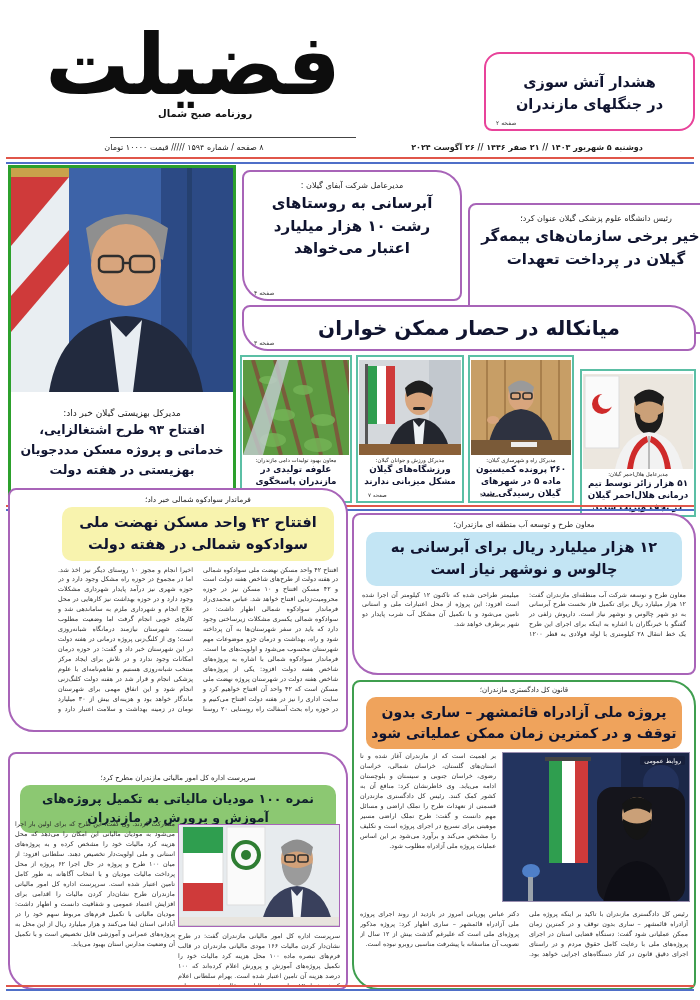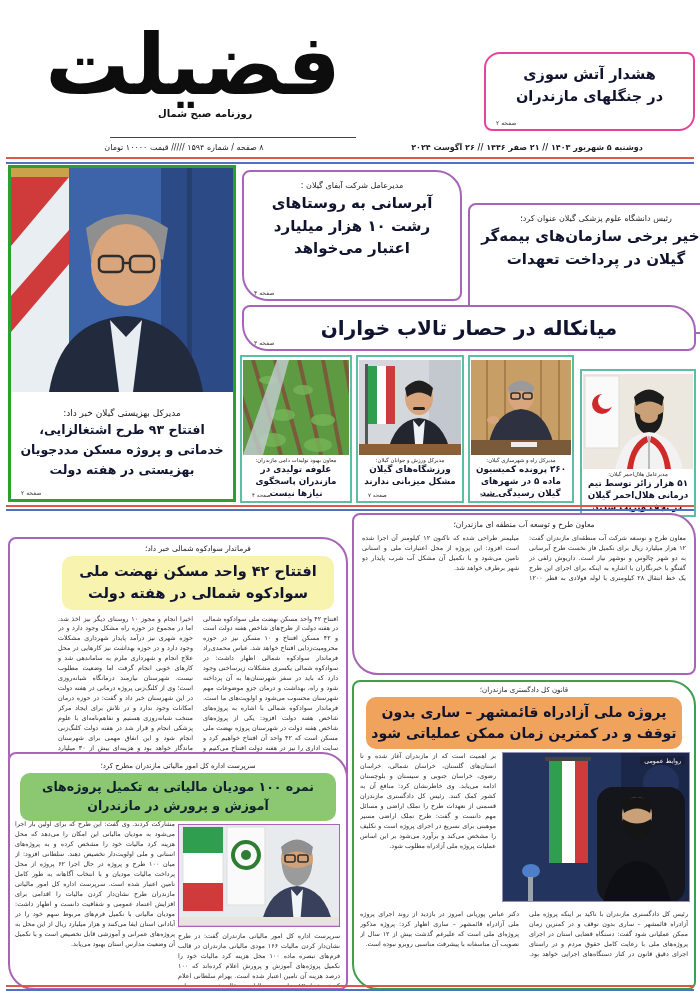--- a/index.html
+++ b/index.html
@@ -9,21 +9,21 @@
   
   .logo{left:30px;top:6px;width:326px;height:118px;display:flex;align-items:center;justify-content:center;
         font-weight:bold;font-size:84px;color:#0d0d0d;letter-spacing:-4px;}
   .tagline{left:158px;top:108px;width:130px;text-align:left;font-size:10px;font-weight:bold;color:#111;}
   .logo-rule{left:110px;top:137px;width:246px;height:1px;background:#444;}
   .issue-line{left:14px;top:143px;width:340px;text-align:center;font-size:8px;color:#222;}
   .date-line{right:8px;top:143px;width:330px;text-align:center;font-size:8px;color:#222;font-weight:bold;}
   .rule{left:6px;right:6px;height:2px;}
   .alert-box{left:484px;top:52px;width:211px;height:79px;background:#fff;border:2.5px solid #e8439a;
              border-radius:16px 8px 16px 8px;}
-  .alert-title{padding-top:9px;font-size:14.5px;font-weight:bold;text-align:center;color:#10142f;
+  .alert-title{padding-top:17px;font-size:14.5px;font-weight:bold;text-align:center;color:#10142f;
                line-height:1.55;white-space:pre-line;}
   .pagetag{position:absolute;right:auto;left:10px;bottom:3px;font-size:6px;color:#333;}
   
   .rbox{background:#fff;border:2px solid #a864b8;border-radius:8px 26px 8px 26px;}
   .kicker{text-align:center;color:#1b1b1b;}
   .headline{text-align:center;font-weight:bold;color:#10142f;}
   
   .photo-main-box{left:8px;top:165px;width:228px;height:337px;border:3px solid #2ca02c;background:#fff;}
   .photo-main-box svg{display:block;}
   
@@ -90,21 +90,21 @@
     <span class="pagetag">صفحه ۴</span>
   </div>
 
   <div class="abs rbox" style="left:468px;top:170px;width:256px;height:131px;margin-top:33px;">
     <div class="kicker" style="font-size:8px;margin-top:9px;">رئیس دانشگاه علوم پزشکی گیلان عنوان کرد؛</div>
     <div class="headline" style="font-size:15px;line-height:1.5;padding:2px 8px;">تاخیر برخی سازمان‌های بیمه‌گر گیلان در پرداخت تعهدات</div>
     <span class="pagetag">صفحه ۷</span>
   </div>
 
   <div class="abs rbox" style="left:242px;top:305px;width:454px;height:46px;">
-    <div class="headline" style="font-size:20px;line-height:42px;">میانکاله در حصار تالاب خواران</div>
+    <div class="headline" style="font-size:20px;line-height:42px;">میانکاله در حصار ممکن خواران</div>
     <span class="pagetag">صفحه ۳</span>
   </div>
 
   <div class="abs card" style="left:356px;top:355px;width:108px;height:148px;">
     <svg width="102" height="95" viewBox="0 0 102 95">
       <rect width="102" height="95" fill="#d4d8dc"></rect>
       <rect x="70" width="32" height="95" fill="#c2c8ce"></rect>
       <rect x="6" y="4" width="3" height="82" fill="#555"></rect>
       <rect x="9" y="6" width="9" height="58" fill="#2f9e4f"></rect>
       <rect x="18" y="6" width="9" height="58" fill="#ffffff"></rect>
@@ -188,30 +188,33 @@
       <line x1="66" y1="62" x2="66" y2="95" stroke="#bbb" stroke-width="2"></line>
     </svg>
     <div class="kicker">مدیرعامل هلال‌احمر گیلان:</div>
     <div class="headline">۵۱ هزار زائر توسط تیم درمانی هلال‌احمر گیلان در نجف ویزیت شدند</div>
     <span class="pagetag" style="font-size:5.5px;">صفحه ۸</span>
   </div>
 
   <div class="abs rule" style="top:505px;background:#e0564a;"></div>
   <div class="abs rule" style="top:509px;background:#4f6fc8;"></div>
 
-  <div class="abs rbox" style="left:8px;top:537px;width:340px;height:244px;padding-left:40px;">
+  <div class="abs rbox" style="left:8px;top:488px;width:340px;height:244px;padding-left:40px;">
     <div class="kicker" style="font-size:7.5px;margin-top:5px;">فرماندار سوادکوه شمالی خبر داد؛</div>
     <div class="hl-block" style="background:#f8f3ae;">
       <div class="headline" style="font-size:14.5px;line-height:1.5;">افتتاح ۴۲ واحد مسکن نهضت ملی سوادکوه شمالی در هفته دولت</div>
     </div>
     <div class="bodytext" style="margin:5px 8px;height:152px;">افتتاح ۴۲ واحد مسکن نهضت ملی سوادکوه شمالی در هفته دولت از طرح‌های شاخص هفته دولت است و ۴۲ مسکن افتتاح و ۱۰ مسکن نیز در حوزه محرومیت‌زدایی افتتاح خواهد شد. عباس محمدی‌راد فرماندار سوادکوه شمالی اظهار داشت: در سوادکوه شمالی یکسری مشکلات زیرساختی وجود دارد که باید در سفر شهرستان‌ها به آن پرداخته شود و راه، بهداشت و درمان جزو موضوعات مهم شهرستان محسوب می‌شود و اولویت‌های ما است. فرماندار سوادکوه شمالی با اشاره به پروژه‌های شاخص هفته دولت افزود: یکی از پروژه‌های شاخص هفته دولت در شهرستان پروژه نهضت ملی مسکن است که ۴۲ واحد آن افتتاح خواهیم کرد و سایت اداری را نیز در هفته دولت افتتاح می‌کنیم و در حوزه راه بحث آسفالت راه روستایی ۲۰ روستا اخیرا انجام و مجوز ۱۰ روستای دیگر نیز اخذ شد. اما در مجموع در حوزه راه مشکل وجود دارد و در حوزه شهری نیز درآمد پایدار شهرداری مشکلات وجود دارد و در حوزه بهداشت نیز کارهایی در محل علاج انجام و شهرداری ملزم به ساماندهی شد و کارهای خوبی انجام گرفت اما وضعیت مطلوب نیست. شهرستان نیازمند درمانگاه شبانه‌روزی است؛ وی از کلنگ‌زنی پروژه درمانی در هفته دولت در این شهرستان خبر داد و گفت: در حوزه درمان امکانات وجود ندارد و در تلاش برای ایجاد مرکز منتخب شبانه‌روزی هستیم و تفاهم‌نامه‌ای با علوم پزشکی انجام و قرار شد در هفته دولت کلنگ‌زنی انجام شود و این اتفاق مهمی برای شهرستان ماندگار خواهد بود و هزینه‌ای بیش از ۳۰ میلیارد تومان در زمینه بهداشت و سلامت اعتبار دارد و منتظر هستیم گام اول توسط علوم پزشکی برداشته شود.</div>
   </div>
 
   <div class="abs rbox" style="left:352px;top:513px;width:344px;height:162px;">
     <div class="kicker" style="font-size:7.5px;margin-top:5px;">معاون طرح و توسعه آب منطقه ای مازندران؛</div>
+    <div class="hl-block" style="background:#c3e5f4;">
+      <div class="headline" style="font-size:14.5px;line-height:1.5;">۱۲ هزار میلیارد ریال برای آبرسانی به چالوس و نوشهر نیاز است</div>
+    </div>
     <div class="bodytext" style="margin:5px 8px;height:70px;">معاون طرح و توسعه شرکت آب منطقه‌ای مازندران گفت: ۱۲ هزار میلیارد ریال برای تکمیل فاز نخست طرح آبرسانی به دو شهر چالوس و نوشهر نیاز است. داریوش زلفی در گفتگو با خبرنگاران با اشاره به اینکه برای اجرای این طرح یک خط انتقال ۲۸ کیلومتری با لوله فولادی به قطر ۱۲۰۰ میلیمتر طراحی شده که تاکنون ۱۲ کیلومتر آن اجرا شده است افزود: این پروژه از محل اعتبارات ملی و استانی تامین می‌شود و با تکمیل آن مشکل آب شرب پایدار دو شهر برطرف خواهد شد.</div>
   </div>
 
   <div class="abs" style="left:352px;top:680px;width:344px;height:310px;border:2px solid #3f9e4f;border-radius:8px 26px 8px 26px;background:#fff;">
     <div class="kicker" style="font-size:7px;margin-top:4px;">قانون کل دادگستری مازندران؛</div>
     <div class="hl-block" style="background:#efa35c;margin:3px 12px;">
       <div class="headline" style="font-size:14px;line-height:1.5;">پروژه ملی آزادراه قائمشهر – ساری بدون توقف و در کمترین زمان ممکن عملیاتی شود</div>
     </div>
     <div class="sidecol abs" style="left:6px;top:70px;width:136px;height:152px;">بر اهمیت است که از مازندران آغاز شده و تا استان‌های گلستان، خراسان شمالی، خراسان رضوی، خراسان جنوبی و سیستان و بلوچستان ادامه می‌یابد. وی خاطرنشان کرد: منافع آن به کشور کمک کنند. رئیس کل دادگستری مازندران قسمتی از تعهدات طرح را تملک اراضی و مسائل مهم دانست و گفت: طرح تملک اراضی مسیر موهبتی برای تسریع در اجرای پروژه است و تکلیف را مشخص می‌کند و برآورد می‌شود بر این اساس عملیات پروژه ملی آزادراه مطلوب شود.</div>
     <div class="abs photo-frame" style="left:148px;top:70px;width:188px;height:150px;">
@@ -230,21 +233,21 @@
         <path d="M102,150 q8,-40 34,-42 q26,2 34,42 Z" fill="#0e0e15"></path>
         <ellipse cx="30" cy="118" rx="9" ry="7" fill="#4f7fc8"></ellipse>
         <rect x="27" y="124" width="5" height="26" fill="#9aa2ab"></rect>
       </svg>
       <span class="photo-label">روابط عمومی</span>
     </div>
     <div class="bodytext abs" style="left:6px;right:6px;top:228px;height:76px;">رئیس کل دادگستری مازندران با تاکید بر اینکه پروژه ملی آزادراه قائمشهر – ساری بدون توقف و در کمترین زمان ممکن عملیاتی شود گفت: دستگاه قضایی استان در اجرای پروژه‌های ملی با رعایت کامل حقوق مردم و در راستای اجرای دقیق قانون در کنار دستگاه‌های اجرایی خواهد بود. دکتر عباس پوریانی امروز در بازدید از روند اجرای پروژه ملی آزادراه قائمشهر – ساری اظهار کرد: پروژه مذکور پروژه‌ای ملی است که علیرغم گذشت بیش از ۱۲ سال از تصویب آن متاسفانه با پیشرفت مناسبی روبرو نبوده است.</div>
   </div>
 
   <div class="abs rbox" style="left:8px;top:752px;width:340px;height:238px;">
-    <div class="kicker" style="font-size:7px;margin-top:8px;">سرپرست اداره کل امور مالیاتی مازندران مطرح کرد؛</div>
+    <div class="kicker" style="font-size:7px;margin-top:20px;">سرپرست اداره کل امور مالیاتی مازندران مطرح کرد؛</div>
     <div class="hl-block" style="background:#8cc872;margin:3px 10px;">
       <div class="headline" style="font-size:12.5px;line-height:1.5;color:#10202c;">نمره ۱۰۰ مودیان مالیاتی به تکمیل پروژه‌های آموزش و پرورش در مازندران</div>
     </div>
     <div class="sidecol abs" style="left:5px;top:66px;width:160px;height:166px;">مشارکت کردند. وی گفت: این طرح که برای اولین بار اجرا می‌شود به مودیان مالیاتی این امکان را می‌دهد که محل هزینه کرد مالیات خود را مشخص کرده و به پروژه‌های استانی و ملی اولویت‌دار تخصیص دهند. سلطانی افزود: از میان ۱۰۰ طرح و پروژه در حال اجرا ۶۲ پروژه از محل پرداخت مالیات مودیان و با انتخاب آگاهانه به طور کامل تامین اعتبار شده است. سرپرست اداره کل امور مالیاتی مازندران طرح نشان‌دار کردن مالیات را اقدامی برای افزایش اعتماد عمومی و شفافیت دانست و اظهار داشت: مودیان مالیاتی با تکمیل فرم‌های مربوط سهم خود را در آبادانی استان ایفا می‌کنند و هزار میلیارد ریال از این محل به پروژه‌های عمرانی و آموزشی قابل تخصیص است و با تکمیل آن وضعیت مدارس استان بهبود می‌یابد.</div>
     <div class="abs photo-frame" style="right:6px;top:70px;width:162px;height:103px;border-color:#a864b8;">
       <svg width="160" height="100" viewBox="0 0 160 100">
         <rect width="160" height="100" fill="#e7ebee"></rect>
         <rect x="4" y="2" width="40" height="84" fill="#ffffff" stroke="#ddd"></rect>
         <rect x="4" y="2" width="40" height="26" fill="#2f9e4f"></rect>
         <rect x="4" y="58" width="40" height="28" fill="#cf3a3a"></rect>

